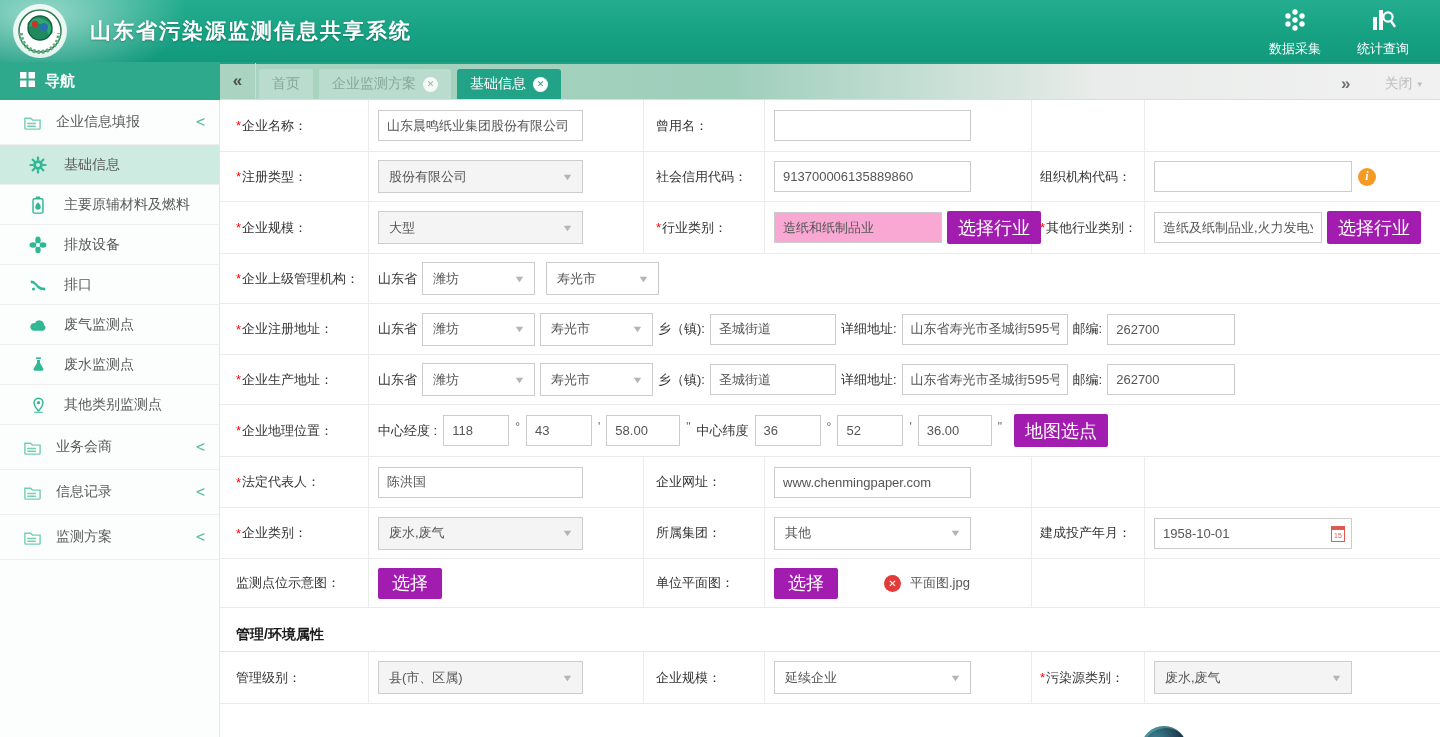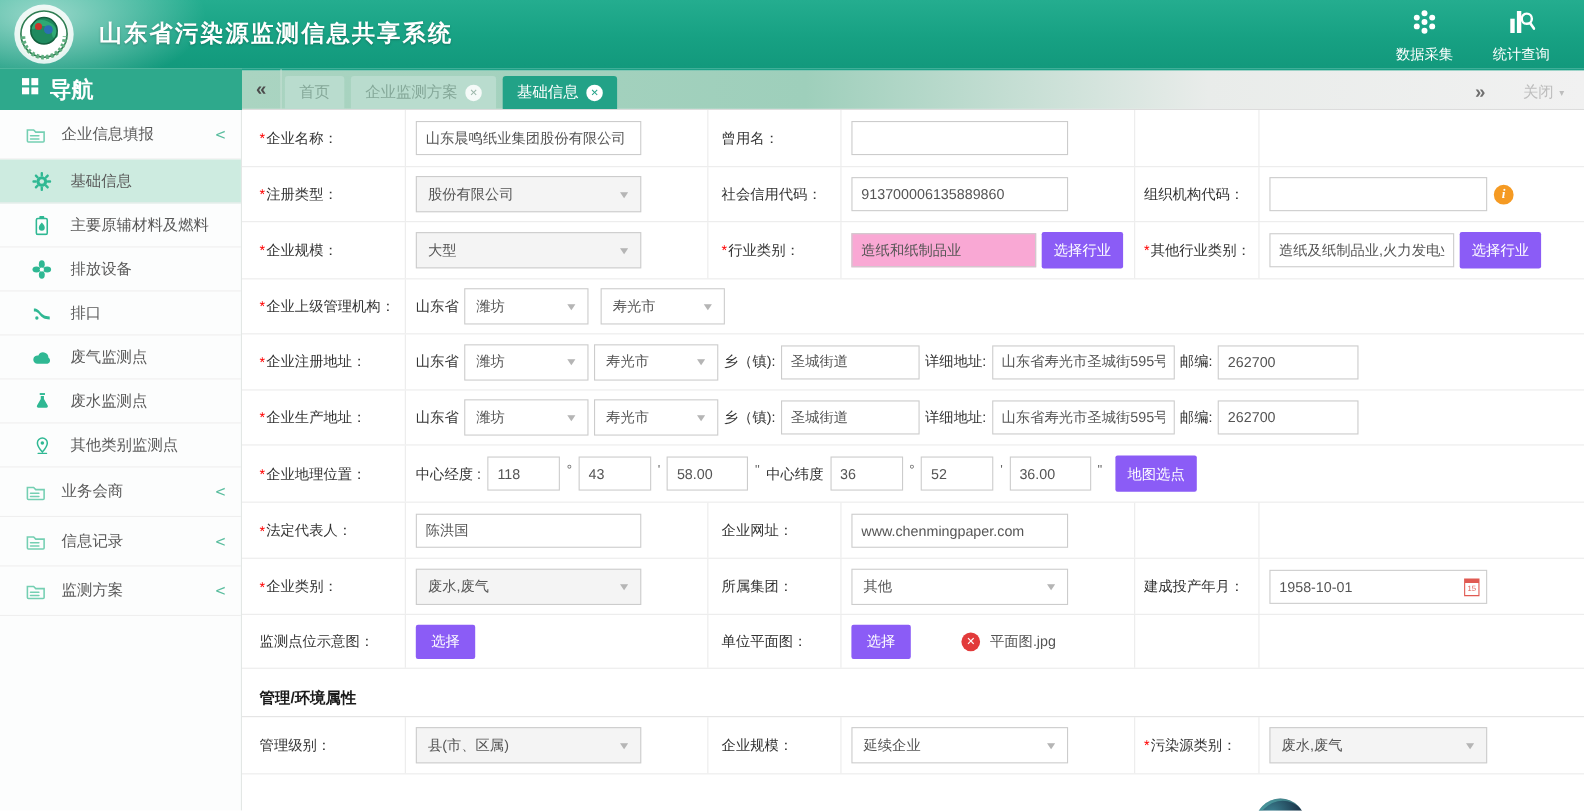--- a/index.html
+++ b/index.html
@@ -15,21 +15,21 @@
   .logo { position:absolute; left:12px; top:3px; width:56px; height:56px; }
   .app-title { position:absolute; left:90px; top:0; height:62px; line-height:62px;
     color:#fff; font-size:21px; font-weight:bold; letter-spacing:2px; text-shadow:0 1px 2px rgba(0,0,0,.25); }
   .h-actions { position:absolute; right:24px; top:7px; display:flex; gap:22px; }
   .h-action { width:66px; display:flex; flex-direction:column; align-items:center; gap:3px; cursor:pointer; }
   .h-action .lbl { color:#fff; font-size:13px; white-space:nowrap; }
 
   
   .navbar { position:absolute; left:0; top:62px; width:220px; height:38px; background:#2ea98c;
     display:flex; align-items:center; padding-left:20px; gap:10px; }
-  .navbar .lbl { color:#fff; font-size:20px; font-weight:bold; }
+  .navbar .lbl { color:#fff; font-size:15px; font-weight:bold; }
 
   
   .sidebar { position:absolute; left:0; top:100px; width:220px; bottom:0; background:#fcfdfd;
     border-right:1px solid #e3e7e5; }
   .s-item { display:flex; align-items:center; height:40px; padding:0 14px 0 28px;
     border-bottom:1px solid #efefef; cursor:pointer; position:relative; }
   .s-item.group { height:45px; padding-left:22px; }
   .s-item .s-ico { width:20px; height:20px; display:flex; align-items:center; justify-content:center; flex:none; }
   .s-item .s-label { margin-left:16px; font-size:14px; color:#5a5a5a; flex:1; white-space:nowrap; }
   .s-item.group .s-label { margin-left:14px; }
@@ -71,21 +71,21 @@
   .cwide { flex:1; padding-left:9px; display:flex; align-items:center; border-right:none; }
   .flabel { font-size:13px; color:#333; white-space:nowrap; }
   .star { color:#f00; font-size:13px; margin-right:1px; }
   .inp { height:31px; border:1px solid #ccc; padding:0 8px; font-size:13px; color:#555; background:#fff; outline:none; }
   .w205 { width:205px; } .w197 { width:197px; } .w198 { width:198px; } .w168 { width:168px; }
   .sel { height:33px; border:1px solid #ccc; background:#fff; display:flex; align-items:center;
     justify-content:space-between; padding:0 10px; font-size:13px; color:#555; cursor:pointer;text-align:center; }
   .sel.gray { background:#f4f4f4; }
   .sel .caret { font-size:9px; color:#b5b5b5; transform:scaleX(1.4); }
   .sel.w205 { width:205px; } .sel.w197 { width:197px; } .sel.w113 { width:113px; } .sel.w198 { width:198px; }
-  .btn { height:33px; padding:0 11px; background:#8b5cf6; color:#fff; font-size:13px; border:none;
+  .btn { height:33px; padding:0 11px; background:#a21caf; color:#fff; font-size:18px; border:none;
     border-radius:2px; display:inline-flex; align-items:center; cursor:pointer; white-space:nowrap; }
   .btn.sm { height:31px; padding:0 14px; }
   .inline { display:flex; align-items:center; gap:5px; font-size:13px; color:#333; flex-wrap:nowrap; white-space:nowrap; }
   .geo-inp { width:66px; height:31px; border:1px solid #ccc; padding:0 8px; font-size:13px; color:#555; }
   .geo-inp.wide { width:74px; }
   .sym { font-size:12px; color:#666; align-self:flex-start; margin-top:6px; }
   .info-ico { width:18px; height:18px; border-radius:50%; background:#f59a23; color:#fff; font-size:12px;
     font-weight:bold; font-family:"Liberation Serif", serif; font-style:italic; display:flex; align-items:center;
     justify-content:center; margin-left:6px; cursor:pointer; flex:none; }
   .date-wrap { position:relative; width:198px; }

